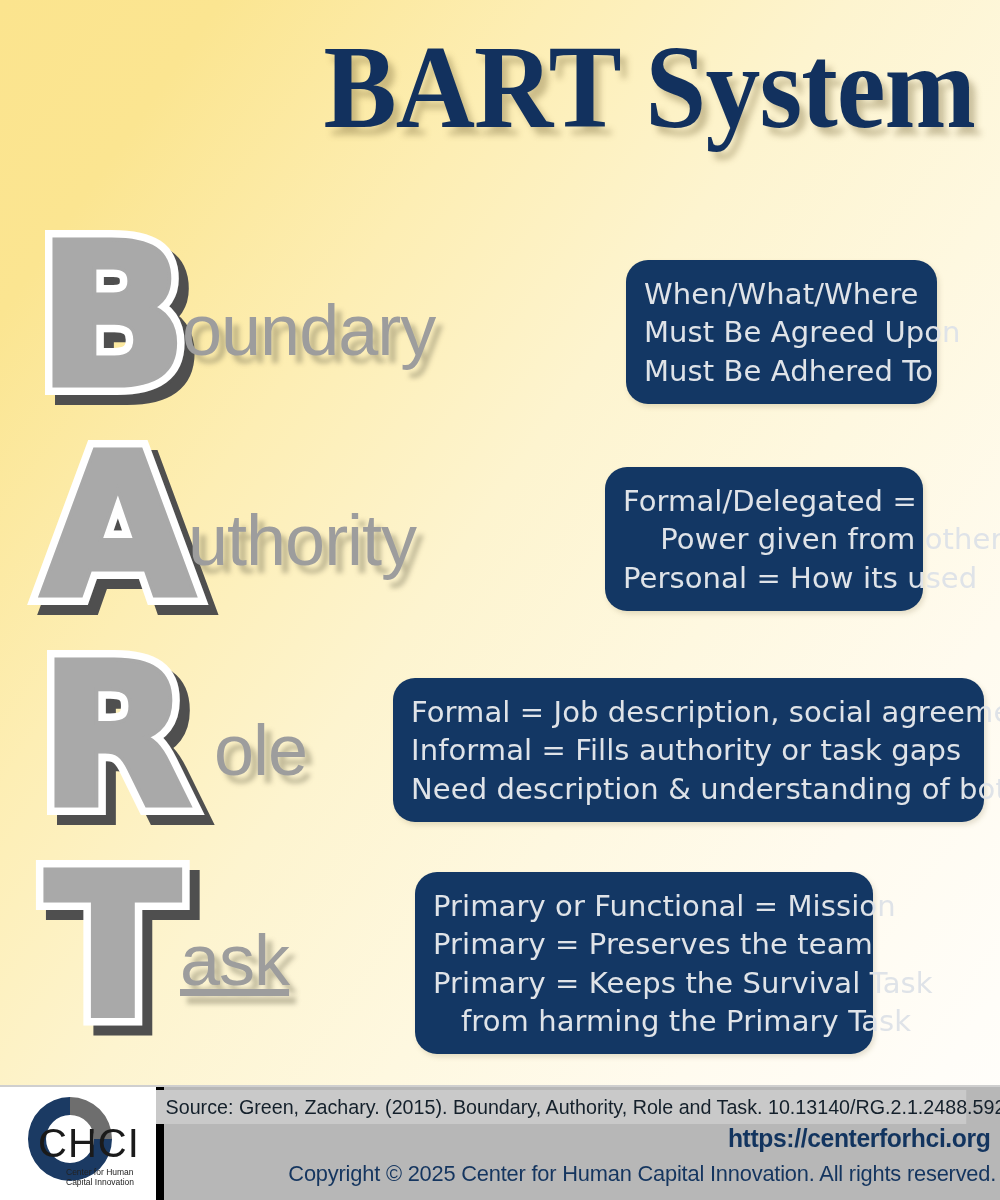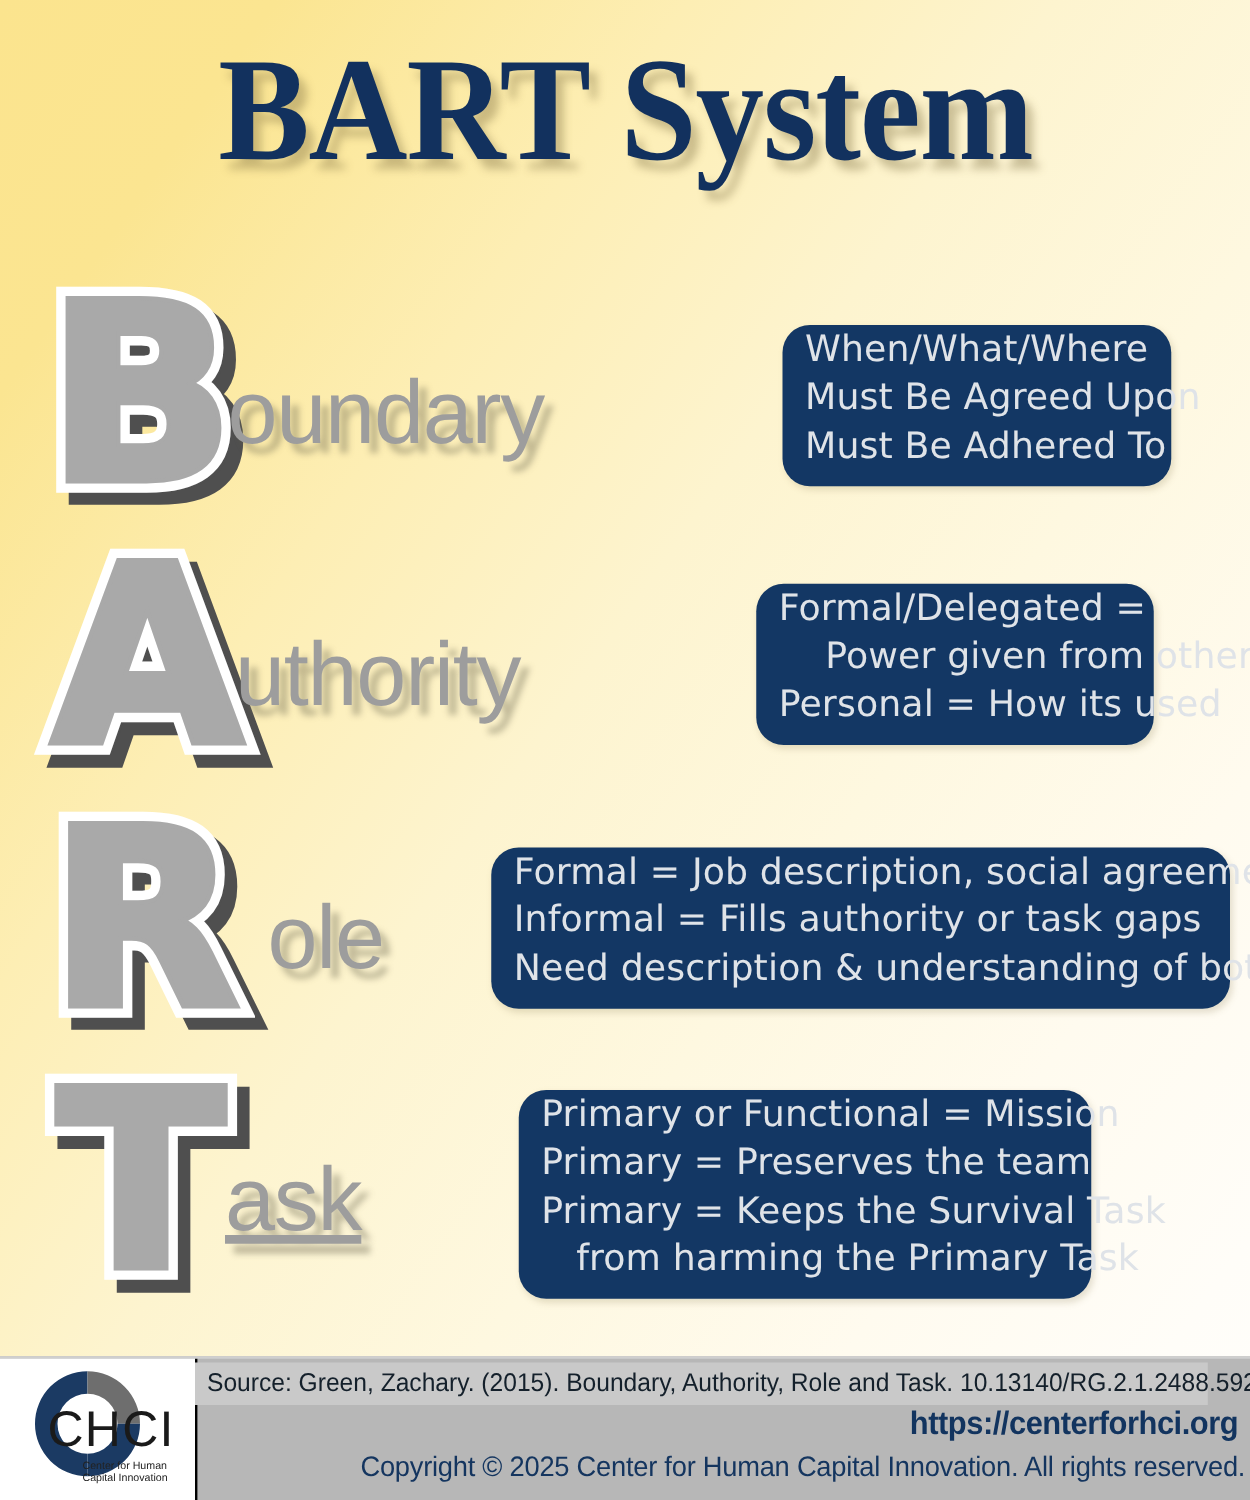--- a/index.html
+++ b/index.html
@@ -27,21 +27,21 @@
         #fffdf8 92%,
         #fffefb 100%);
   }
 
   
   .title-wrap {
     position: absolute;
     left: 0;
     top: 26px;
     width: 1000px;
-    text-align: center;
+    text-align: right;
   }
   .title {
     display: inline-block;
     font-family: "Liberation Serif", "DejaVu Serif", serif;
     font-weight: bold;
     font-size: 118px;
     line-height: 1.05;
     letter-spacing: -1px;
     color: #12315e;
     transform: scaleX(0.93);
@@ -98,21 +98,21 @@
 
   
   .callout {
     position: absolute;
     background: #133764;
     border-radius: 22px;
     color: #dfe3e8;
     font-family: "DejaVu Sans", sans-serif;
     font-weight: 400;
     box-sizing: border-box;
-    padding: 0 18px 14px 18px;
+    padding: 15px 18px 14px 18px;
     box-shadow: 2px 3px 5px rgba(150,140,100,0.25);
   }
   .callout .line {
     white-space: pre;
     font-size: 29px;
     line-height: 1.32;
     letter-spacing: 0.1px;
   }
 
   
@@ -125,21 +125,21 @@
     background: #b7b7b7;
     border-top: 2px solid #cfcfcf;
   }
   #logo-box {
     position: absolute;
     left: 0;
     top: 0;
     width: 156px;
     height: 113px;
     background: #ffffff;
-    border-right: 2px solid #000000;
+    border-right: 8px solid #000000;
   }
   #logo-art {
     position: absolute;
     left: 8px;
     top: 4px;
     width: 142px;
     height: 106px;
   }
   .footer-text {
     position: absolute;

